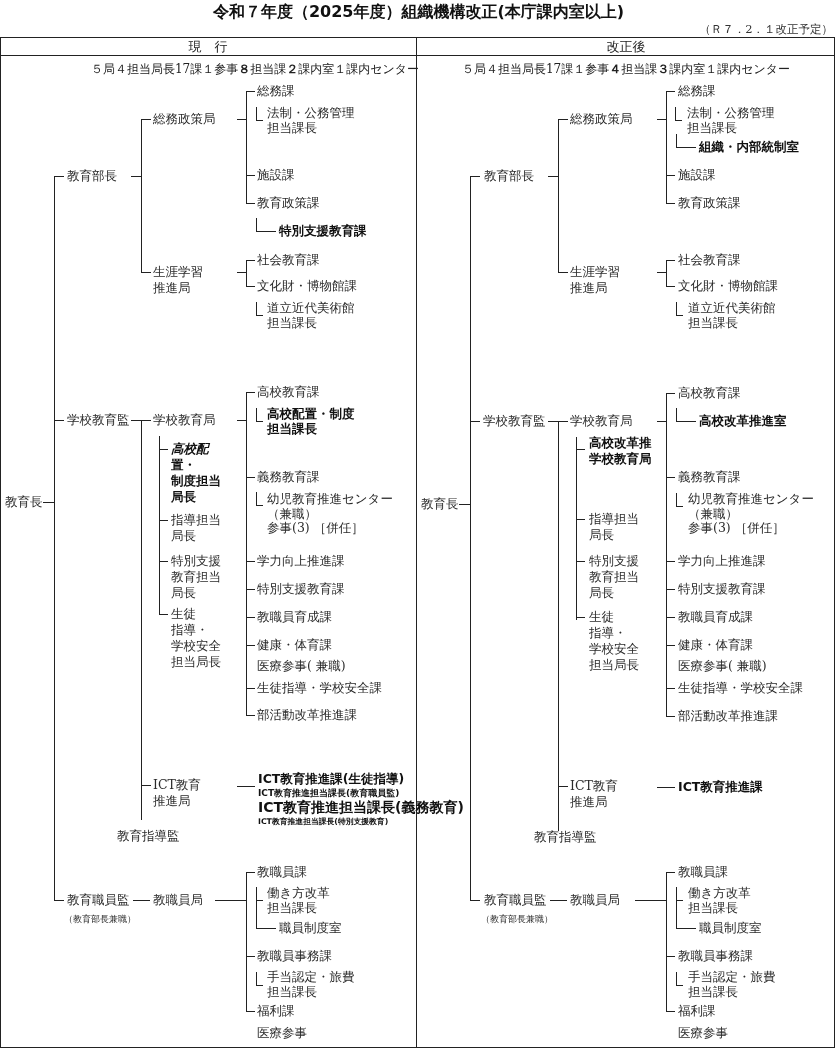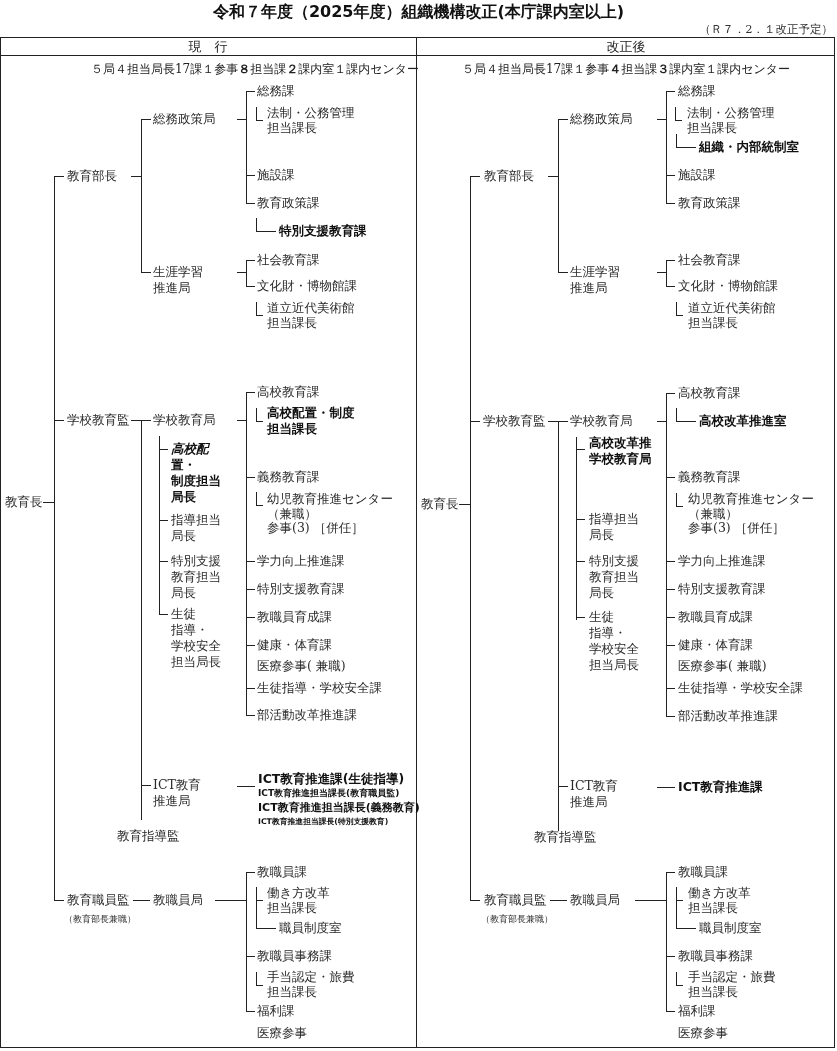--- a/index.html
+++ b/index.html
@@ -106,21 +106,21 @@
   <div class="t" style="left:171px;top:621px;">指導・</div>
   <div class="t" style="left:171px;top:637px;">学校安全</div>
   <div class="t" style="left:171px;top:653px;">担当局長</div>
 
   <div class="h" style="left:237px;top:420px;width:10px;"></div>
   <div class="v" style="left:246px;top:392px;height:323px;"></div>
   <div class="h" style="left:246px;top:392px;width:9px;"></div>
   <div class="t" style="left:257px;top:383px;">高校教育課</div>
   <div class="v" style="left:256px;top:408px;height:14px;"></div>
   <div class="h" style="left:256px;top:421px;width:7px;"></div>
-  <div class="t b" style="left:267px;top:405px;font-family:Liberation Serif, serif;">高校配置・制度</div>
+  <div class="t b" style="left:267px;top:405px;">高校配置・制度</div>
   <div class="t b" style="left:267px;top:420px;">担当課長</div>
   <div class="h" style="left:246px;top:477px;width:9px;"></div>
   <div class="t" style="left:257px;top:468px;">義務教育課</div>
   <div class="v" style="left:256px;top:492px;height:14px;"></div>
   <div class="h" style="left:256px;top:505px;width:7px;"></div>
   <div class="t" style="left:267px;top:490px;">幼児教育推進センター</div>
   <div class="t" style="left:267px;top:505px;">（兼職）</div>
   <div class="t" style="left:267px;top:519px;">参事(3) ［併任］</div>
   <div class="h" style="left:246px;top:561px;width:9px;"></div>
   <div class="t" style="left:257px;top:552px;">学力向上推進課</div>
@@ -135,21 +135,21 @@
   <div class="t" style="left:257px;top:679px;">生徒指導・学校安全課</div>
   <div class="h" style="left:246px;top:715px;width:9px;"></div>
   <div class="t" style="left:257px;top:706px;">部活動改革推進課</div>
 
   <div class="h" style="left:141px;top:785px;width:10px;"></div>
   <div class="t" style="left:153px;top:776px;">ICT教育</div>
   <div class="t" style="left:153px;top:792px;">推進局</div>
   <div class="h" style="left:237px;top:786px;width:18px;"></div>
   <div class="t b" style="left:258px;top:770px;font-size:12.5px;">ICT教育推進課(生徒指導)</div>
   <div class="t b xs" style="left:258px;top:787px;font-size:9px;">ICT教育推進担当課長(教育職員監)</div>
-  <div class="t b xs" style="left:258px;top:801px;font-size:11px;">ICT教育推進担当課長(義務教育)</div>
+  <div class="t b xs" style="left:258px;top:801px;font-size:14px;">ICT教育推進担当課長(義務教育)</div>
   <div class="t b xs" style="left:258px;top:815px;font-size:7.8px;">ICT教育推進担当課長(特別支援教育)</div>
   <div class="t" style="left:117px;top:827px;">教育指導監</div>
 
   <div class="h" style="left:54px;top:900px;width:10px;"></div>
   <div class="t" style="left:67px;top:891px;">教育職員監</div>
   <div class="t sm" style="left:64px;top:913px;">（教育部長兼職）</div>
   <div class="h" style="left:133px;top:900px;width:17px;"></div>
   <div class="t" style="left:153px;top:891px;">教職員局</div>
   <div class="h" style="left:215px;top:900px;width:32px;"></div>
   <div class="v" style="left:246px;top:872px;height:140px;"></div>

